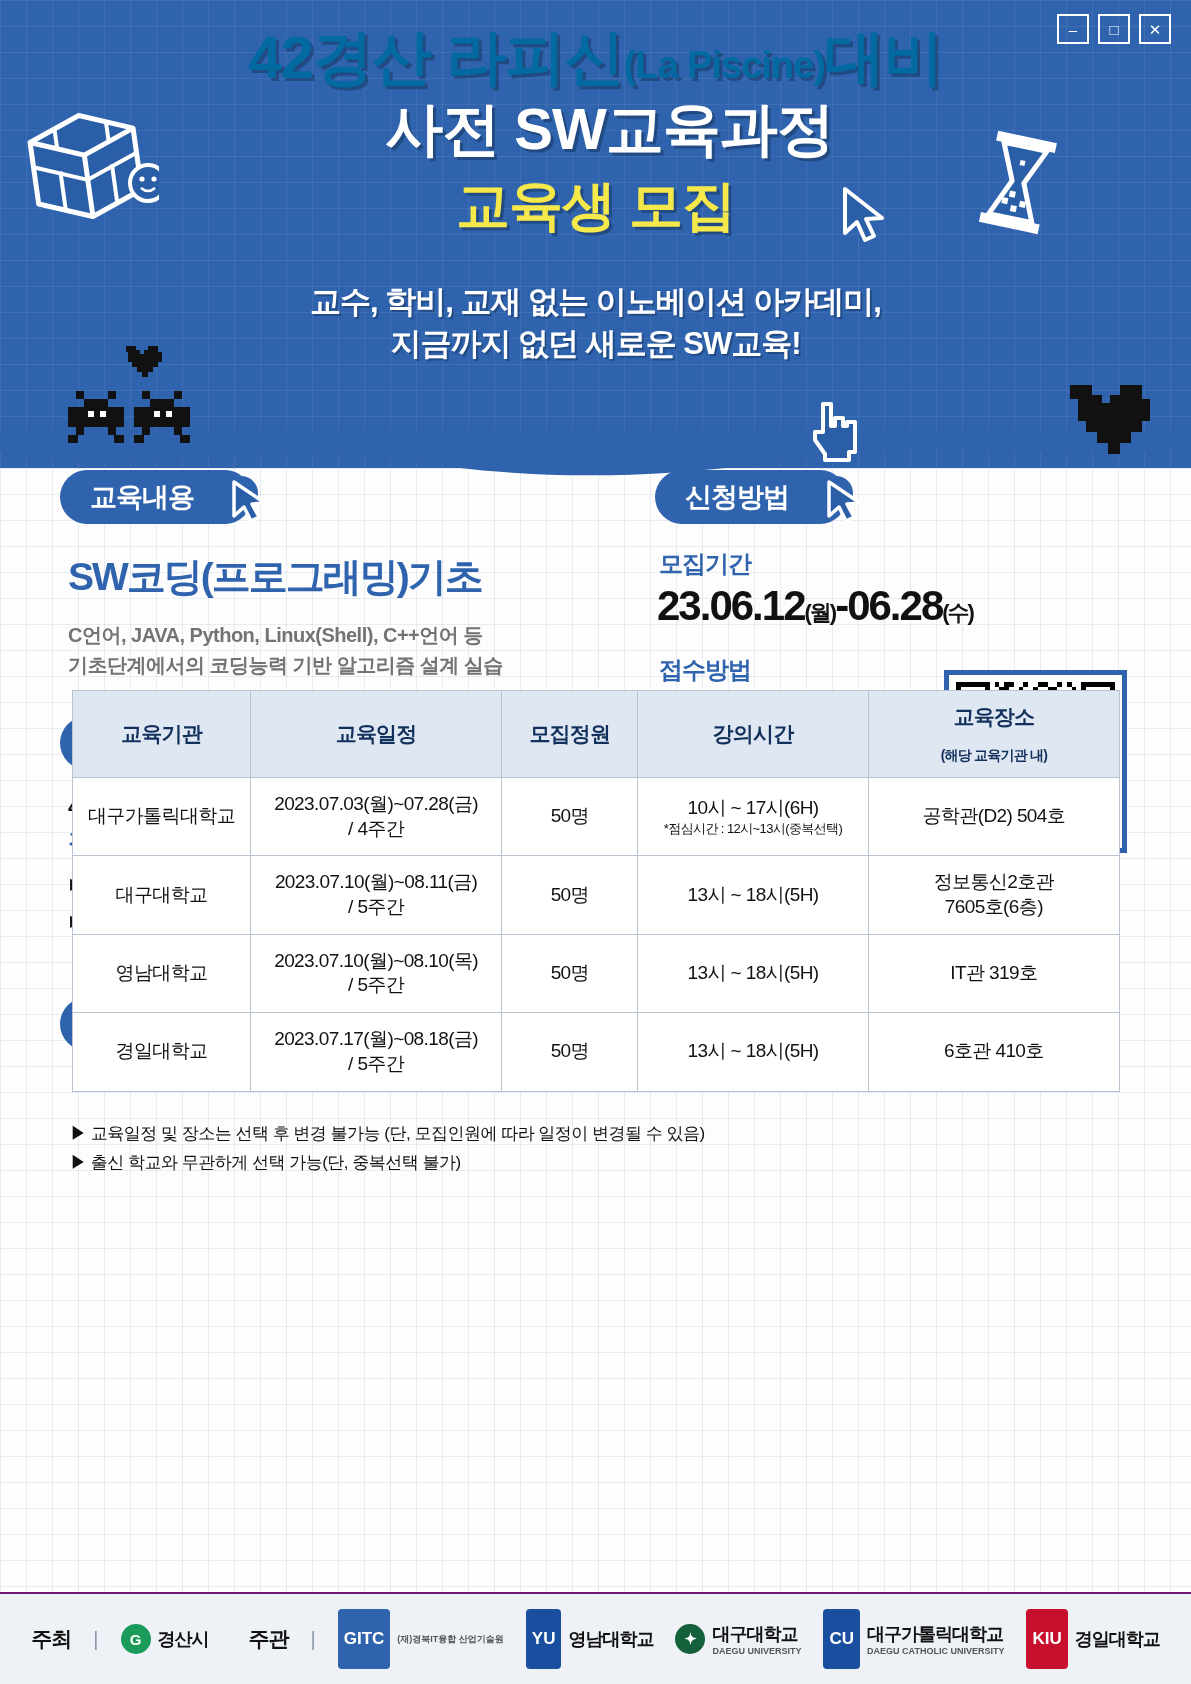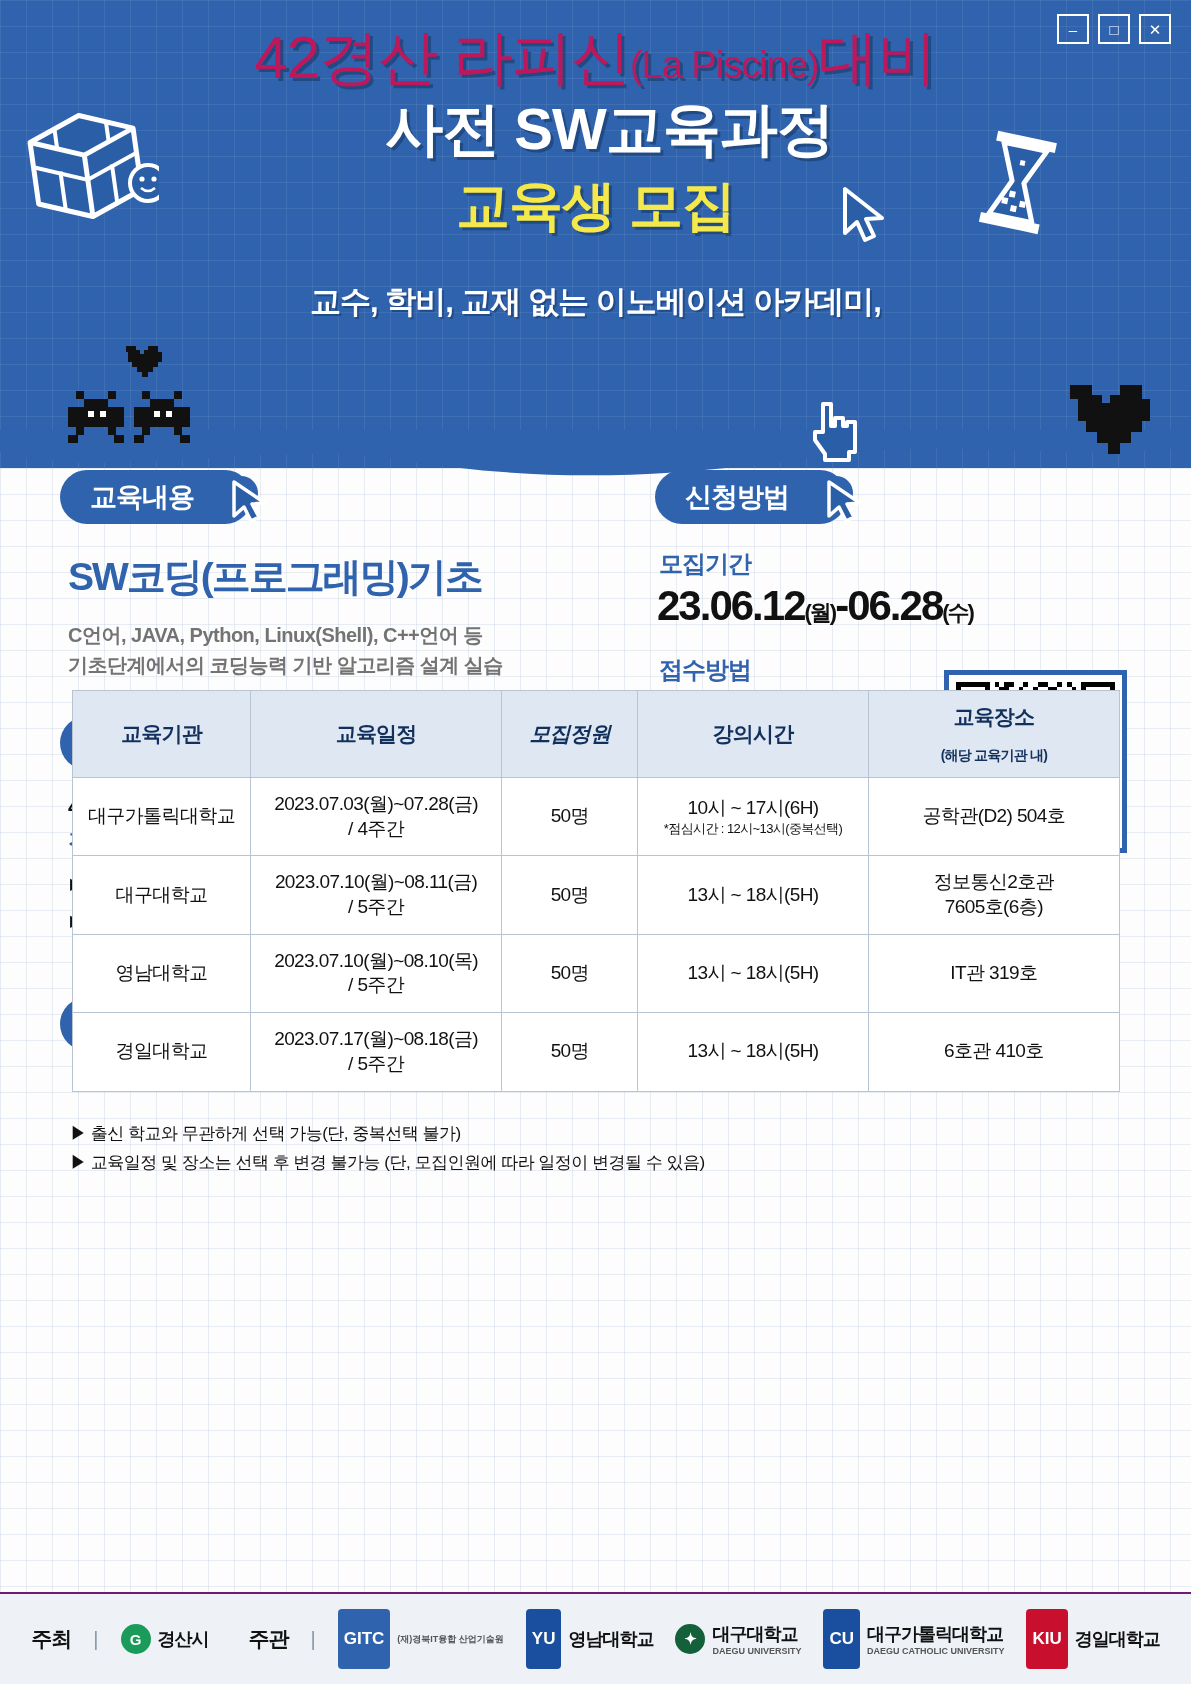--- a/index.html
+++ b/index.html
@@ -42,21 +42,21 @@
 
   .winbtns { position:absolute; right:20px; top:14px; display:flex; gap:9px; z-index:6; }
   .winbtn {
     width:32px; height:30px; border:2px solid #ffffff; color:#fff;
     display:flex; align-items:center; justify-content:center;
     font-size:15px; line-height:1; background:transparent;
   }
 
   .title-wrap { position:absolute; left:0; top:26px; width:1191px; text-align:center; z-index:5; }
   .t1 {
-    font-size:60px; font-weight:normal; color:#be185d; letter-spacing:-1px;
+    font-size:60px; font-weight:bold; color:#0369a1; letter-spacing:-1px;
     line-height:1.08;
     text-shadow: 3px 3px 0 rgba(22,52,95,.55);
   }
   .t1 .small { font-size:38px; }
   .t2 {
     font-size:58px; font-weight:bold; color:#ffffff; letter-spacing:-1px;
     line-height:1.12; margin-top:6px;
     text-shadow: 3px 3px 0 rgba(22,52,95,.55);
     margin-left: 28px;
   }
@@ -134,21 +134,21 @@
   .tablewrap { position:absolute; left:72px; top:690px; width:1048px; z-index:3; }
   table { border-collapse:collapse; width:100%; background:#fff; }
   th, td { border:1px solid #b9c4d2; text-align:center; }
   thead th {
     background:#dfe7f2; color:#12305c; font-weight:bold; font-size:21px;
     padding:12px 20px; letter-spacing:-.8px;
   }
   thead th .sm { display:block; font-size:14px; font-weight:bold;margin-top:16px; }
   tbody td { font-size:19px; color:#111; padding:14px 4px; letter-spacing:-.6px; line-height:1.3; }
   tbody td .sm { display:block; font-size:13px; }
-  .col1{width:17%;} .col2{width:24%;} .col3{width:13%;font-style:italic;} .col4{width:22%;} .col5{width:24%;}
+  .col1{width:17%;} .col2{width:24%;} .col3{width:13%;} .col4{width:22%;} .col5{width:24%;}
 
   
   .footer {
     position:absolute; left:0; bottom:0; width:1191px; height:92px;
     background:#eef2f7; border-top:2px solid #701a75;
     display:flex; align-items:center; justify-content:center; gap:22px; z-index:4;
   }
   .f-label { font-size:21px; font-weight:bold; color:#111; letter-spacing:-1px; }
   .f-div { color:#8a97a8; font-size:20px; }
   .logo { display:flex; align-items:center; gap:7px; }
@@ -257,20 +257,21 @@
   </svg>
 
   <div class="title-wrap">
     <div class="t1">
       <span>42경산 라피신</span><span class="small">(La Piscine)</span><span>대비</span>
     </div>
     <div class="t2">사전 SW교육과정</div>
     <div class="t3">교육생 모집</div>
     <div class="sub">
       <div>교수, 학비, 교재 없는 이노베이션 아카데미,</div>
+      <div>지금까지 없던 새로운 SW교육!</div>
     </div>
   </div>
 
   <div class="content">
 
     <div class="left-col">
 
       <div class="pill">
         <span>교육내용</span>
         <span class="cur">
@@ -637,25 +638,25 @@
               <rect x="26" y="32" width="1" height="1"></rect>
               <rect x="29" y="32" width="2" height="1"></rect>
           </g>
         </svg>
       </div>
     </div>
 
     <div class="sched-notes" style="position:absolute; left:60px; top:628px; width:1060px;">
       <div class="sched-note">
         <span class="tri">▶</span>
-        <span>출신 학교와 무관하게 선택 가능(단, 중복선택 불가)</span>
+        <span>교육일정 및 장소는 선택 후 변경 불가능 (단, 모집인원에 따라 일정이 변경될 수 있음)</span>
       </div>
       <div class="sched-note">
         <span class="tri">▶</span>
-        <span>교육일정 및 장소는 선택 후 변경 불가능 (단, 모집인원에 따라 일정이 변경될 수 있음)</span>
+        <span>출신 학교와 무관하게 선택 가능(단, 중복선택 불가)</span>
       </div>
     </div>
   </div>
 
   <div class="tablewrap">
     <table>
       <thead>
         <tr>
           <th class="col1"><span>교육기관</span></th>
           <th class="col2"><span>교육일정</span></th>

